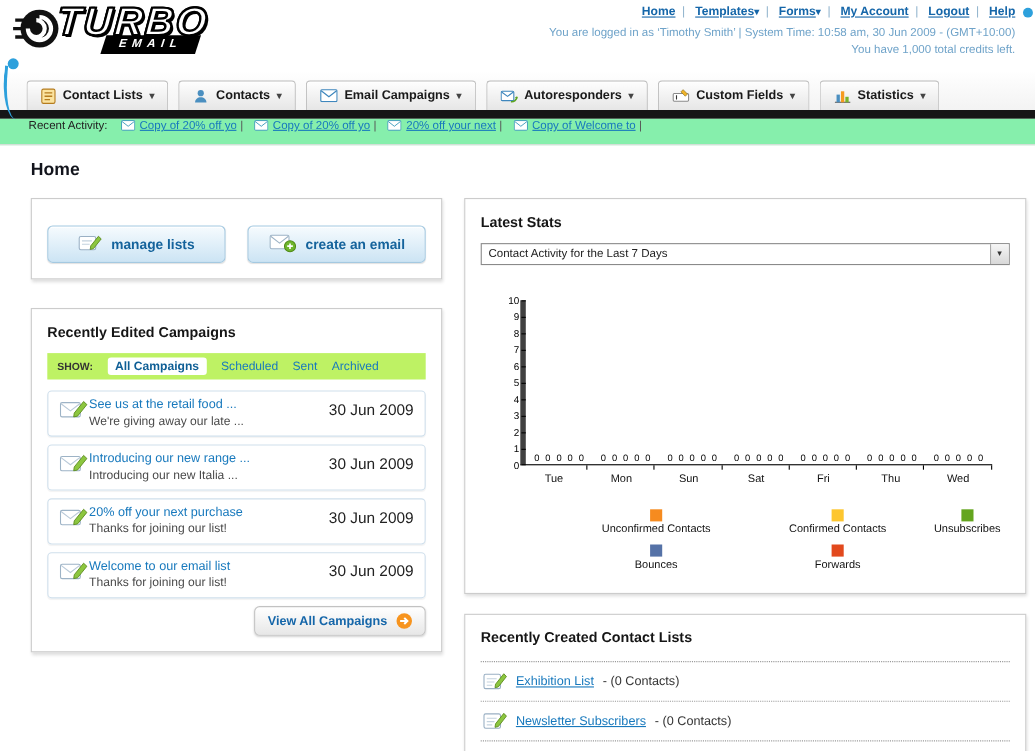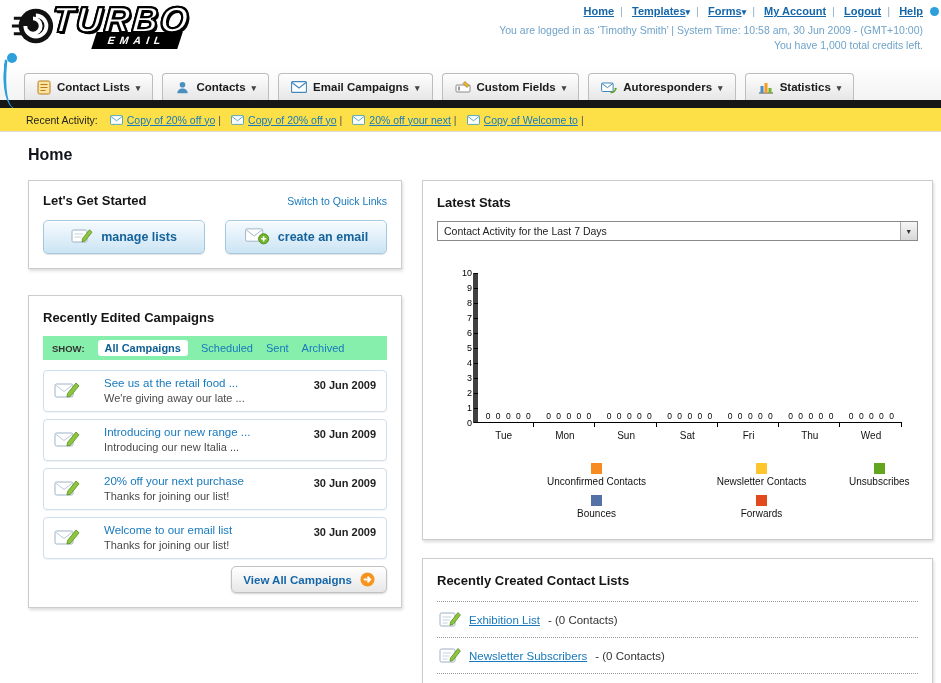--- a/index.html
+++ b/index.html
@@ -45,22 +45,22 @@
     border:1px solid #bdbdbd; border-bottom:none; border-radius:4px 4px 0 0;
     background:linear-gradient(#fefefe,#e6e6e6); box-shadow:inset 0 1px 0 #fff;
     font-size:11.5px; font-weight:bold; color:#1a1a1a; cursor:pointer;
   }
   .tab-icon svg { display:block; }
   .tab-caret::after { content:"▾"; font-size:9px; color:#444; }
   .dark-bar { height:8px; background:#161616; }
 
   
   .activity-bar {
-    display:flex; align-items:center; height:24px; padding-left:26px;
-    background:#fde047; border-bottom:1px solid #ddd; font-size:10.5px;
+    display:flex; align-items:flex-start; height:24px; padding-left:26px;
+    background:#86efac; border-bottom:1px solid #ddd; font-size:10.5px;
   }
   .activity-label { color:#222; margin-right:12px; }
   .act-item { display:flex; align-items:center; }
   .act-item::after { content:"|"; color:#555; margin:0 10px 0 3px; }
   .act-icon { margin-right:4px; display:flex; }
   .act-link { color:#1879bd; text-decoration:underline; max-width:98px; overflow:hidden; white-space:nowrap; }
 
   
   .main { padding:10px 28px 0; }
   .page-title { font-size:16px; font-weight:bold; color:#12141c; margin:4px 0 16px; }
@@ -78,34 +78,34 @@
   .gs-btn {
     flex:1; height:34px; display:flex; align-items:center; justify-content:center; gap:8px;
     border:1px solid #a4c9e1; border-radius:5px;
     background:linear-gradient(#f6fbfe,#cce4f4);
     box-shadow:inset 0 1px 0 #fff, 0 1px 1px rgba(0,0,0,.12);
     color:#15639c; font-size:12.5px; font-weight:bold;
   }
 
   
   .camp-panel { margin-bottom:26px; }
-  .filter-bar { display:flex; align-items:center; gap:13px; background:#86efac; margin-top:10px; padding:4px 9px; font-size:11px; }
+  .filter-bar { display:flex; align-items:center; gap:13px; background:#bef264; margin-top:10px; padding:4px 9px; font-size:11px; }
   .show-label { font-size:9.5px; font-weight:bold; color:#333; }
   .filter { color:#1879bd; }
   .filter.active { background:#fff; padding:2px 7px; border-radius:3px; font-weight:bold; color:#0e5e95; }
   .camp-list { margin-top:10px; }
   .camp-row {
-    display:flex; gap:24px; border:1px solid #cfdfec; border-radius:4px;
-    padding:6px 10px 7px; margin-bottom:7px; box-shadow:0 1px 1px rgba(0,0,0,.05); align-items:center;
+    display:flex; gap:1px; border:1px solid #cfdfec; border-radius:4px;
+    padding:6px 10px 7px; margin-bottom:7px; box-shadow:0 1px 1px rgba(0,0,0,.05); 
   }
   .camp-icon { display:flex; }
   .camp-text { flex:1; }
   .camp-title { display:block; font-size:11.5px; color:#1879bd; }
   .camp-sub { font-size:11px; color:#4a4a4a; margin-top:3px; }
-  .camp-date { font-size:11px; color:#222; align-self:flex-start; margin-top:2px;font-weight:bold; }
+  .camp-date { font-size:14px; color:#222; align-self:flex-start; margin-top:2px; }
   .camp-footer { display:flex; justify-content:flex-end; }
   .pill-btn {
     display:inline-flex; align-items:center; gap:8px; height:27px; padding:0 11px;
     border:1px solid #c2c2c2; border-radius:5px; background:linear-gradient(#ffffff,#e7e7e7);
     box-shadow:0 1px 2px rgba(0,0,0,.18); color:#1566a9; font-weight:bold; font-size:11.5px;
   }
   .arrow-icon { display:flex; }
 
   
   .stats-panel { margin-bottom:18px; }
@@ -204,38 +204,38 @@
             <rect x="0.6" y="0.6" width="14.8" height="10.8" rx="1" fill="#fff" stroke="#3f87bd" stroke-width="1.1"></rect>
             <path d="M1 1.5 L8 7 L15 1.5" fill="none" stroke="#3f87bd" stroke-width="1.1"></path>
           </svg>
       </span>
       <span class="tab-label">Email Campaigns</span>
       <span class="tab-caret"></span>
     </div>
     <div class="tab">
       <span class="tab-icon">
         <svg width="16" height="14" viewBox="0 0 16 14">
-            <rect x="1" y="5" width="14" height="7" rx="1" fill="#fff" stroke="#8a8a8a"></rect>
-            <path d="M4 6.5v4" stroke="#333"></path>
-            <path d="M10 1.5 l4 4 -2 2 -4 -4 z" fill="#f0b429" stroke="#8a6d1d" stroke-width="0.6"></path>
-          </svg>
-      </span>
-      <span class="tab-label">Custom Fields</span>
-      <span class="tab-caret"></span>
-    </div>
-    <div class="tab">
-      <span class="tab-icon">
-        <svg width="16" height="14" viewBox="0 0 16 14">
             <rect x="0.6" y="3" width="11.5" height="8.5" rx="1" fill="#fff" stroke="#3f87bd"></rect>
             <path d="M1 3.6 L6.4 7.6 L11.7 3.6" fill="none" stroke="#3f87bd"></path>
             <path d="M9.5 12.5 a5 5 0 0 0 5.5 -4.5" fill="none" stroke="#5ca31f" stroke-width="1.5"></path>
             <path d="M15 10 l0.3 -2.3 -2.2 0.6 z" fill="#5ca31f"></path>
           </svg>
       </span>
       <span class="tab-label">Autoresponders</span>
+      <span class="tab-caret"></span>
+    </div>
+    <div class="tab">
+      <span class="tab-icon">
+        <svg width="16" height="14" viewBox="0 0 16 14">
+            <rect x="1" y="5" width="14" height="7" rx="1" fill="#fff" stroke="#8a8a8a"></rect>
+            <path d="M4 6.5v4" stroke="#333"></path>
+            <path d="M10 1.5 l4 4 -2 2 -4 -4 z" fill="#f0b429" stroke="#8a6d1d" stroke-width="0.6"></path>
+          </svg>
+      </span>
+      <span class="tab-label">Custom Fields</span>
       <span class="tab-caret"></span>
     </div>
     <div class="tab">
       <span class="tab-icon">
         <svg width="16" height="14" viewBox="0 0 16 14">
             <path d="M1 13 H15" stroke="#555"></path>
             <rect x="2.5" y="6" width="3" height="7" fill="#4a8fc0"></rect>
             <rect x="6.5" y="3" width="3" height="10" fill="#f59b20"></rect>
             <rect x="10.5" y="8" width="3" height="5" fill="#7ab32a"></rect>
           </svg>
@@ -286,24 +286,20 @@
     </span>
   </div>
 
   <div class="main">
     <h1 class="page-title">Home</h1>
 
     <div class="columns">
 
       <div class="col-left">
         <div class="panel gs-panel">
-          <div class="gs-head">
-            <span class="panel-title">Let's Get Started</span>
-            <a class="gs-link">Switch to Quick Links</a>
-          </div>
           <div class="gs-buttons">
             <button class="gs-btn">
               <span><svg width="22" height="18" viewBox="0 0 22 18">
                     <rect x="1" y="3" width="15" height="12" rx="1.5" fill="#fff" stroke="#9ab0c4"></rect>
                     <path d="M3.5 7h9M3.5 10h7" stroke="#c3d2de" fill="none"></path>
                     <path d="M11.5 11.5 L18.5 2.8 L21 5.2 L14 14 L11 14.8 Z" fill="#8cc63f" stroke="#5a8a1d" stroke-width="0.8"></path>
                   </svg></span>
               <span>manage lists</span>
             </button>
             <button class="gs-btn">
@@ -475,21 +471,21 @@
                 <div class="xcat">Thu</div>
                 <div class="xcat">Wed</div>
               </div>
             <div class="chart-legend">
                 <div class="legend-item">
                   <span class="legend-swatch" style="background: rgb(246, 139, 31);"></span>
                   <span>Unconfirmed Contacts</span>
                 </div>
                 <div class="legend-item">
                   <span class="legend-swatch" style="background: rgb(253, 198, 47);"></span>
-                  <span>Newsletter Contacts</span>
+                  <span>Confirmed Contacts</span>
                 </div>
                 <div class="legend-item">
                   <span class="legend-swatch" style="background: rgb(100, 165, 31);"></span>
                   <span>Unsubscribes</span>
                 </div>
                 <div class="legend-item">
                   <span class="legend-swatch" style="background: rgb(85, 114, 167);"></span>
                   <span>Bounces</span>
                 </div>
                 <div class="legend-item">

